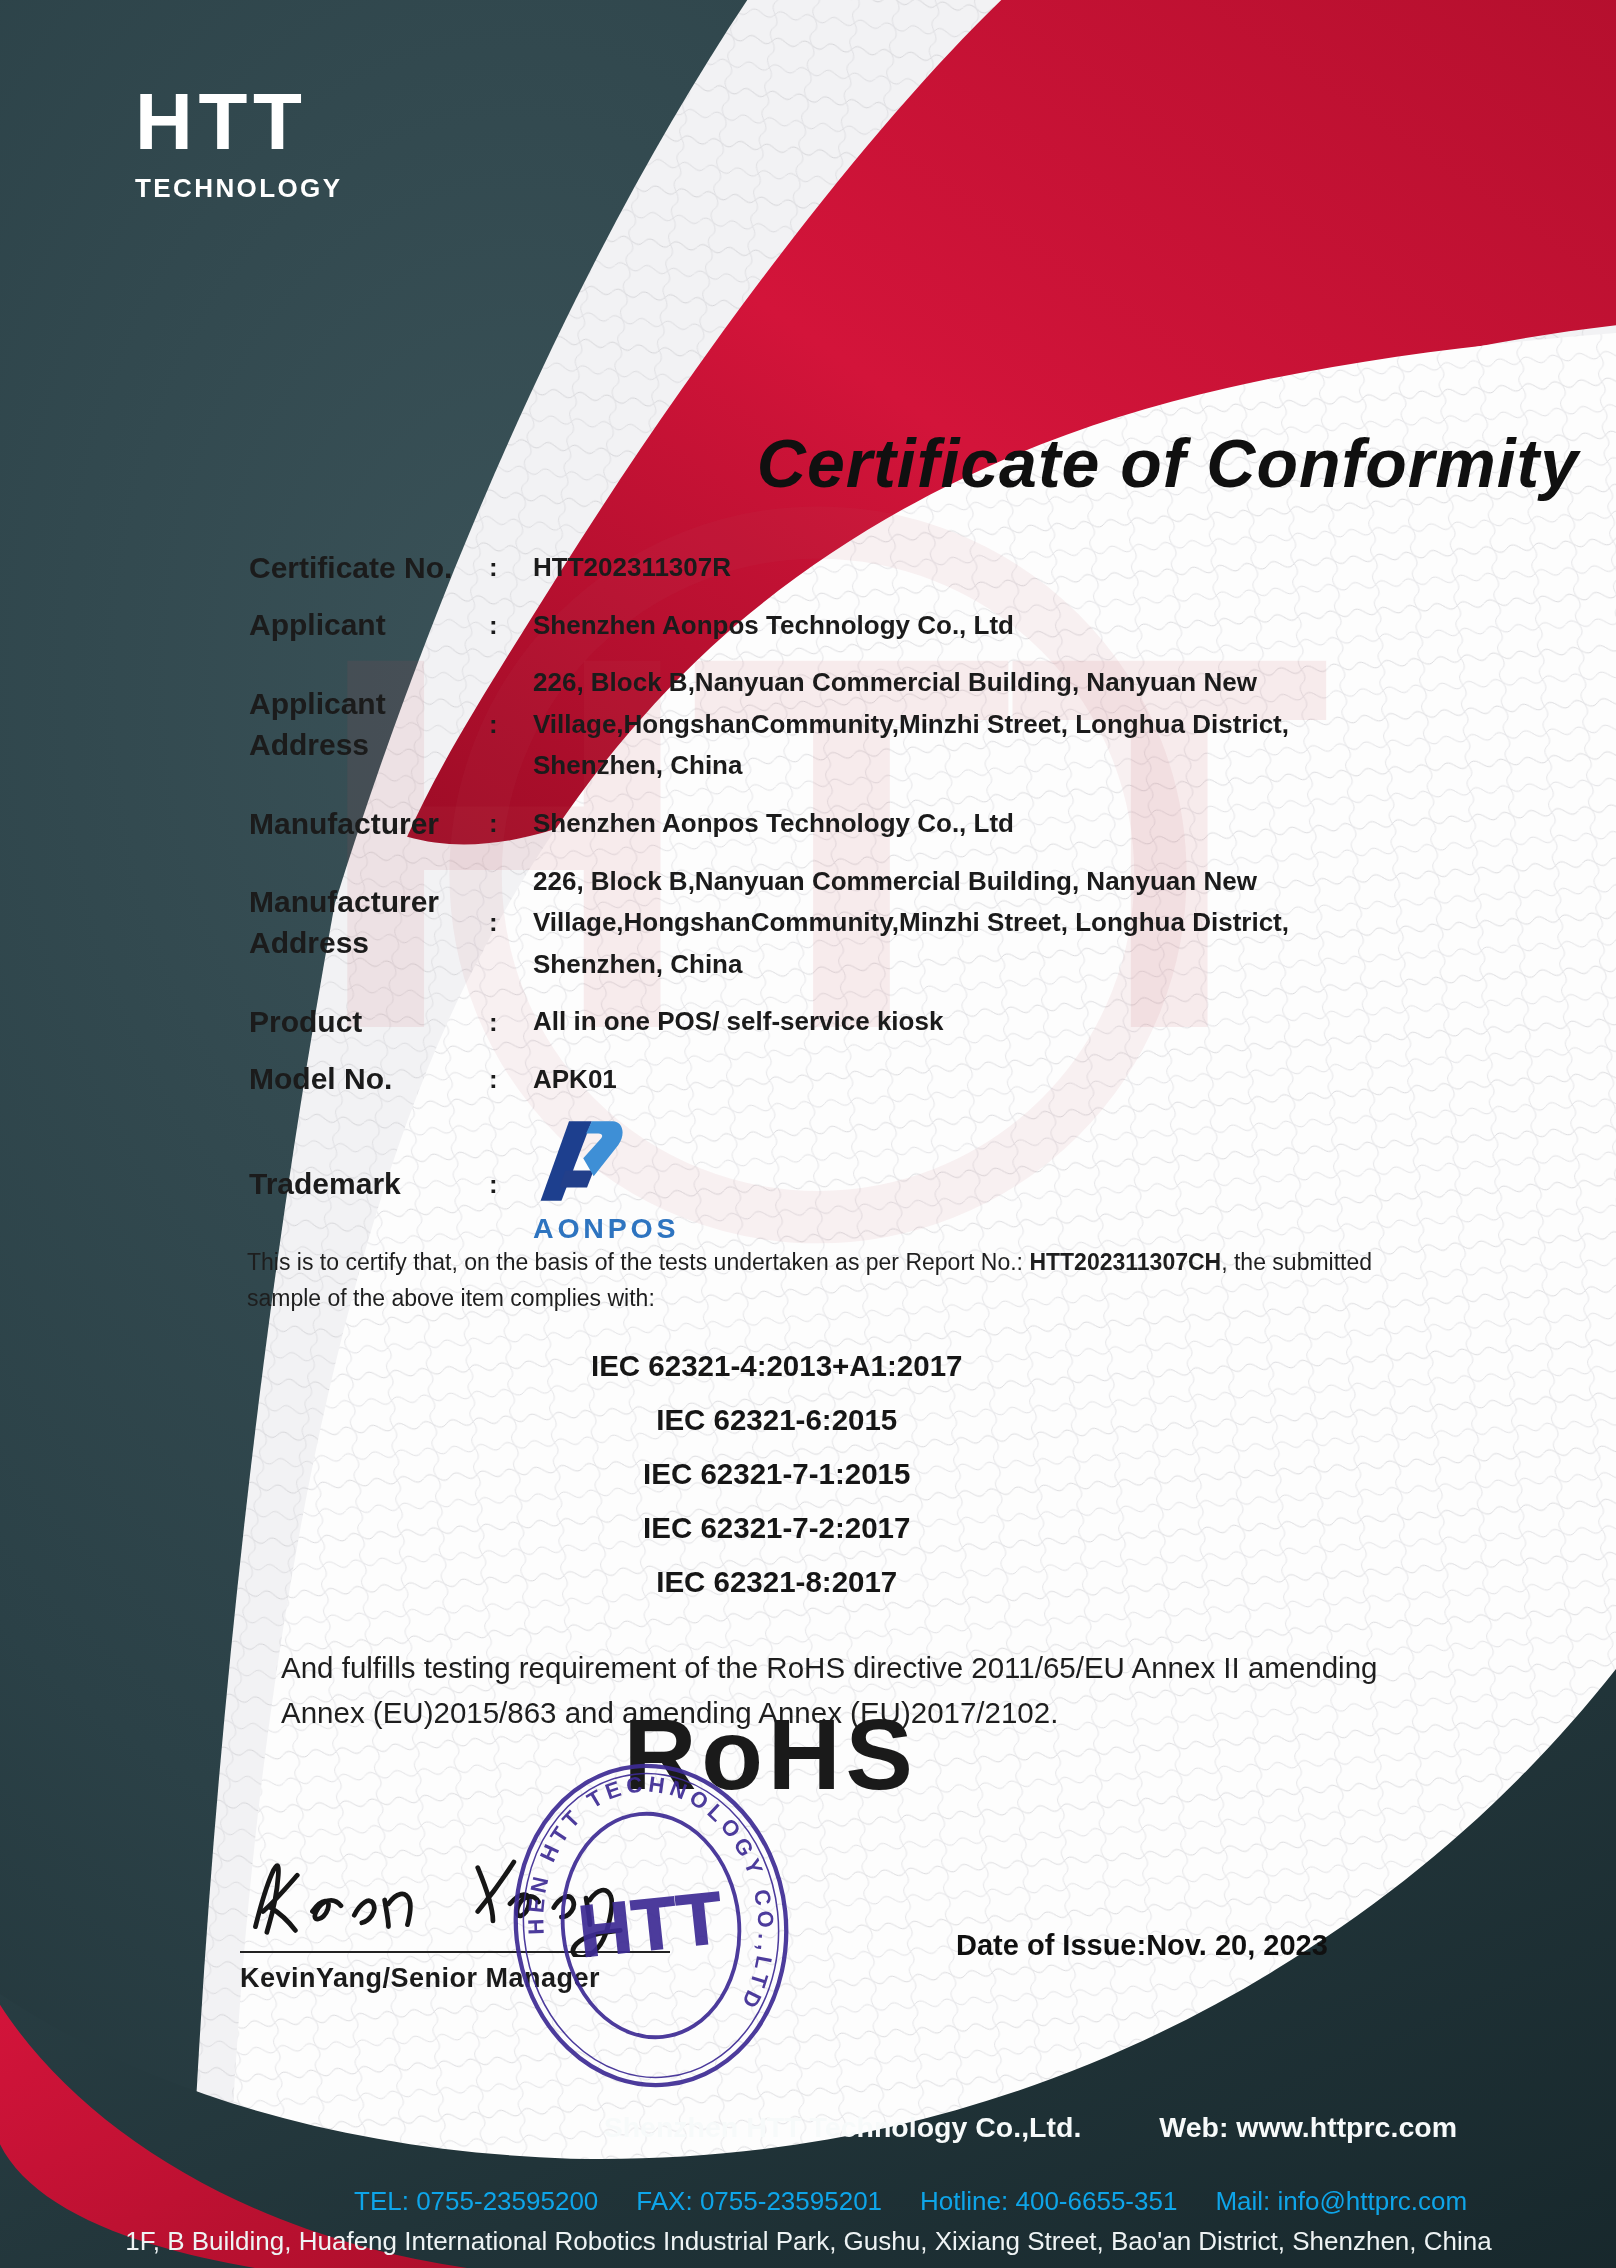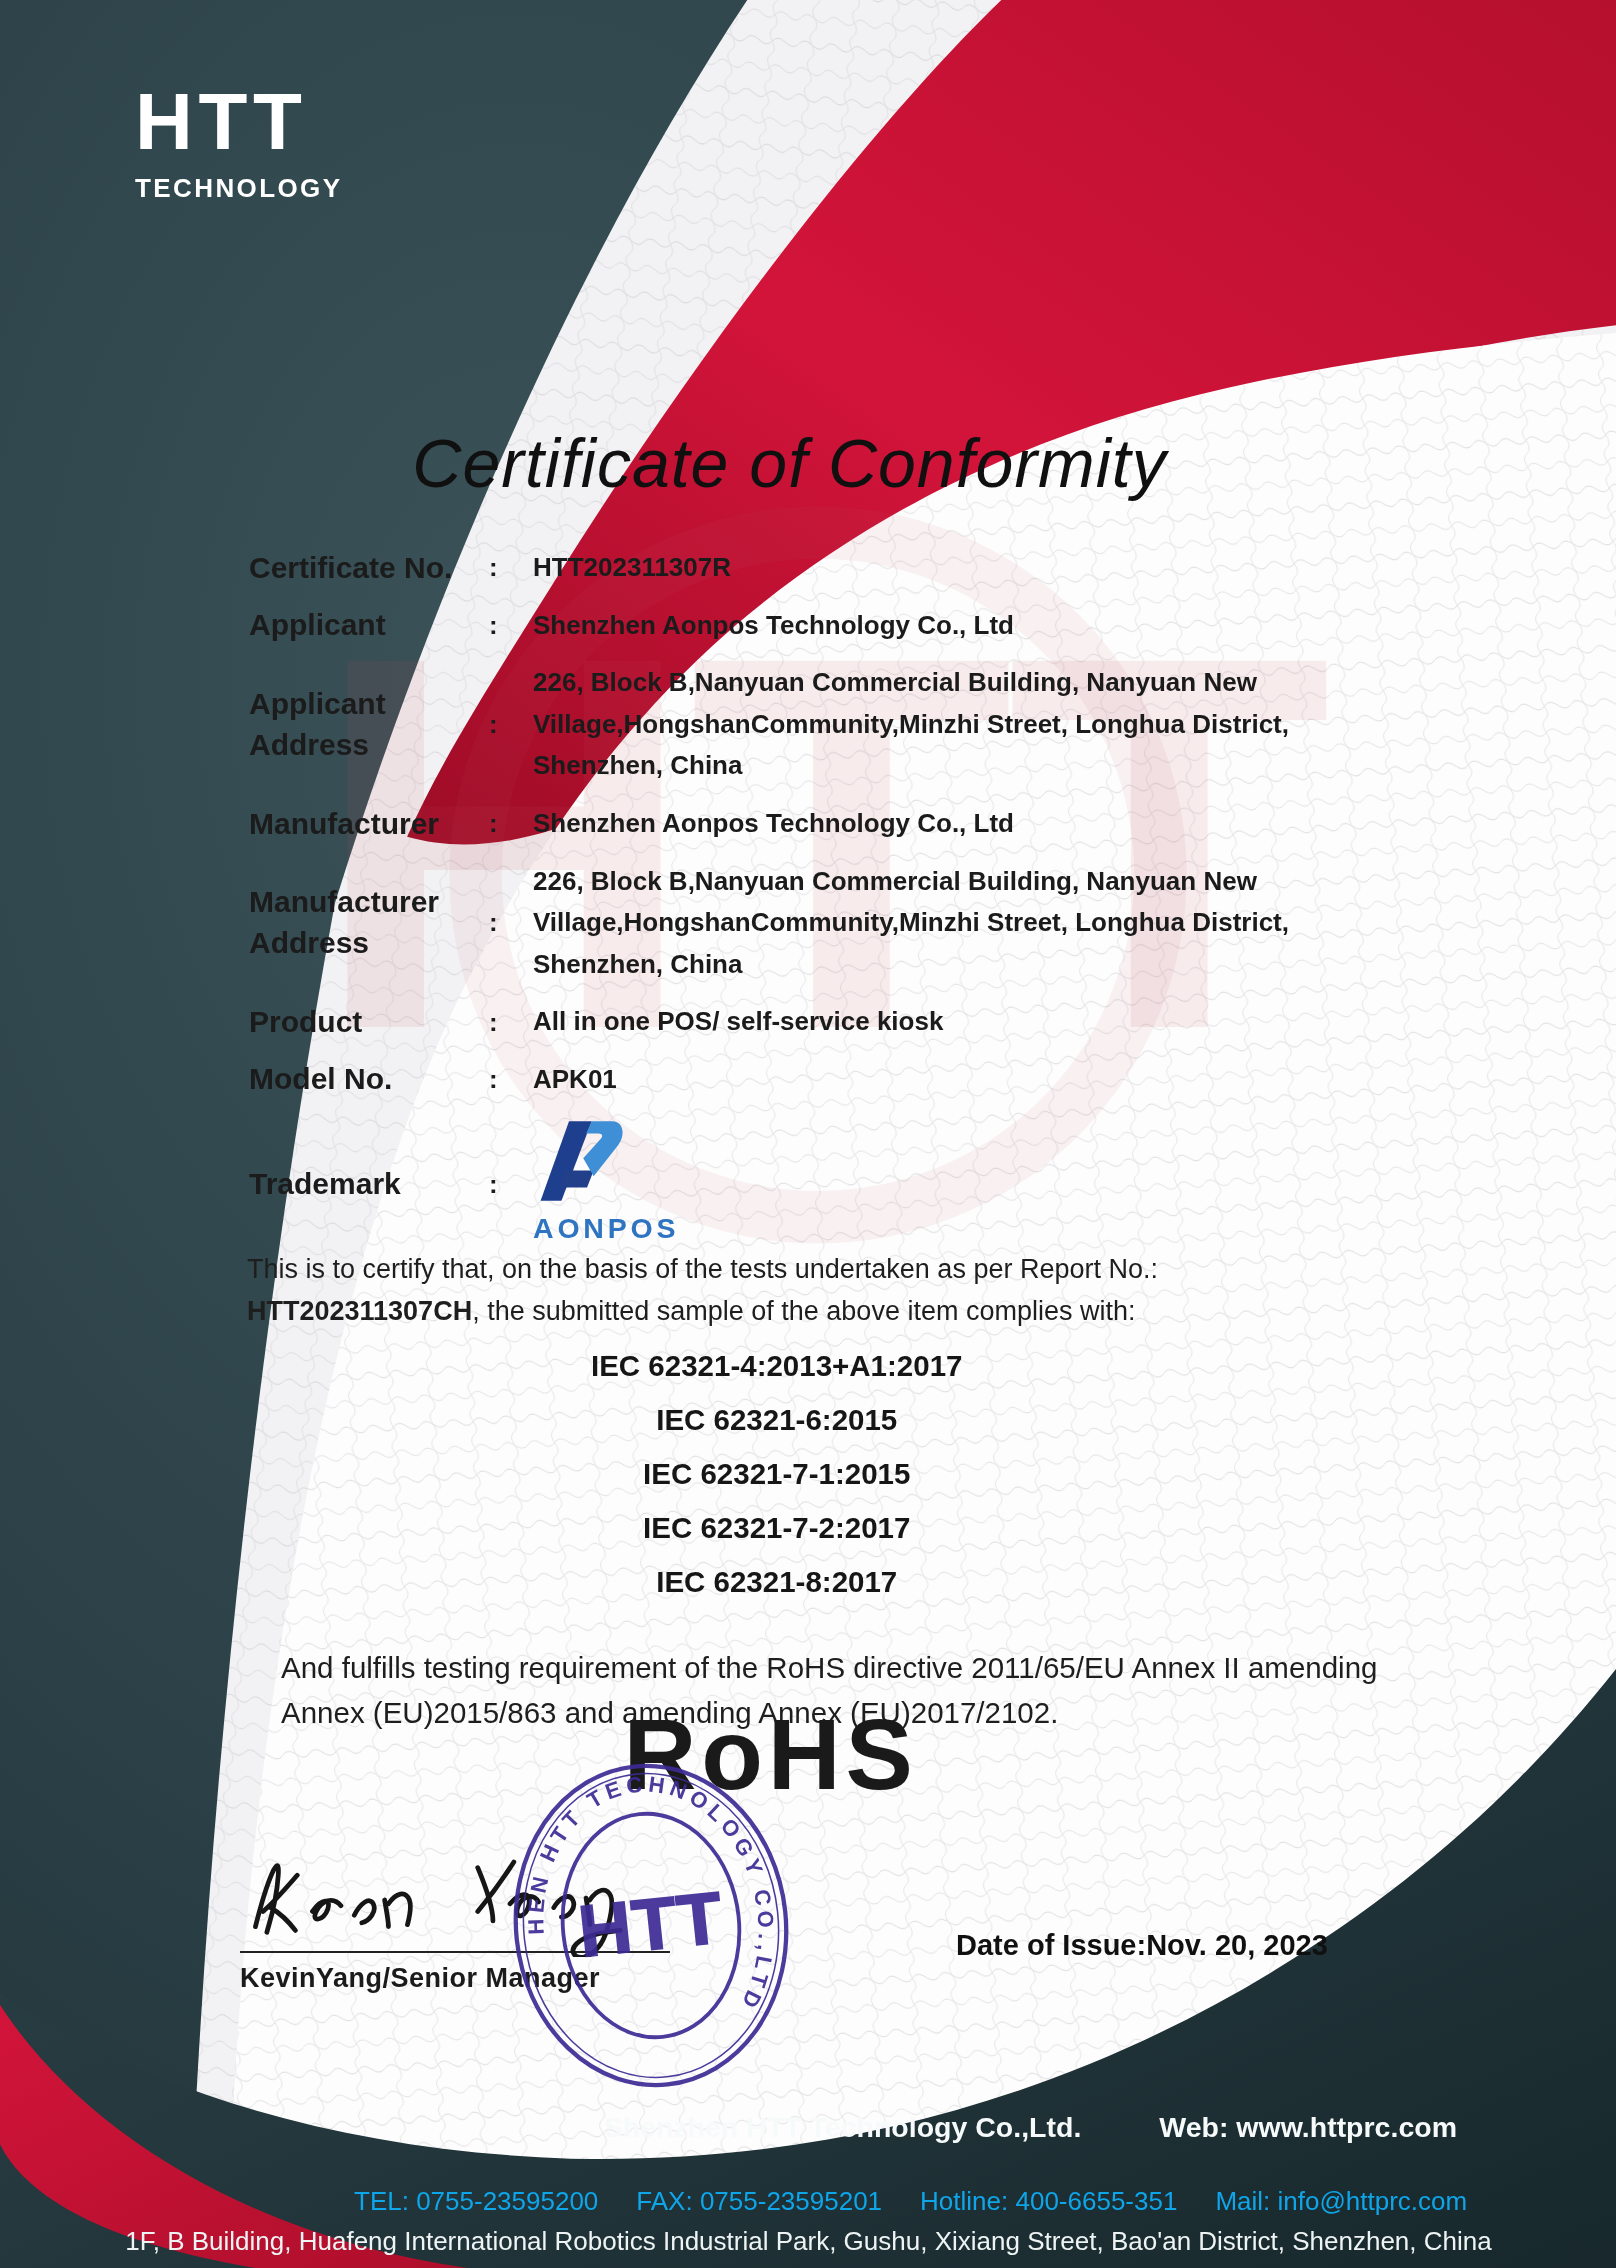--- a/index.html
+++ b/index.html
@@ -9,36 +9,36 @@
   }
   #bg-art{position:absolute;inset:0;width:1617px;height:2268px;}
 
   
   .brand{position:absolute;left:135px;top:82px;color:#ffffff;line-height:1;}
   .brand .brand-name{font-size:80px;font-weight:bold;letter-spacing:5.7px;}
   .brand .brand-tagline{font-size:26px;font-weight:bold;letter-spacing:2.4px;margin-top:13.3px;}
 
   
   .page-title{
-    position:absolute;left:0;right:38px;top:424px;text-align:center;
-    font-size:68px;font-weight:normal;font-style:italic;color:#101010;letter-spacing:1px;
+    position:absolute;left:0;right:38px;top:424px;text-align:right;
+    font-size:68px;font-weight:bold;font-style:italic;color:#101010;letter-spacing:1px;
   }
 
   
   .fields{position:absolute;left:249px;top:547px;width:1137px;}
   .field-row{display:grid;grid-template-columns:240px 44px 1fr;align-items:center;margin-bottom:16px;}
   .field-label{font-size:30px;font-weight:bold;line-height:1.35;}
   .field-colon{font-size:26px;font-weight:bold;text-align:left;}
   .field-value{font-size:26px;font-weight:bold;line-height:1.6;max-width:861px;}
 
   .tm-wrap{display:flex;flex-direction:column;align-items:flex-start;}
   .tm-text{font-size:28.5px;font-weight:bold;color:#2e74c0;letter-spacing:3.8px;margin-top:1.9px;}
 
   
-  .certify{position:absolute;left:247px;top:1222px;width:1151px;font-size:27px;line-height:1.55;color:#1e1e1e;}
+  .certify{position:absolute;left:247px;top:1222px;width:1151px;font-size:23px;line-height:1.55;color:#1e1e1e;}
   .certify .report-no{font-weight:bold;}
 
   
   .standards{position:absolute;left:582px;top:1330px;list-style:none;margin:9px;padding:0;text-align:center;}
   .standards li{font-size:29.5px;font-weight:bold;line-height:54px;color:#161616;}
 
   
   .directive{position:absolute;left:281px;top:1615px;width:1113px;font-size:29.5px;line-height:1.55;color:#1e1e1e;}
 
   

